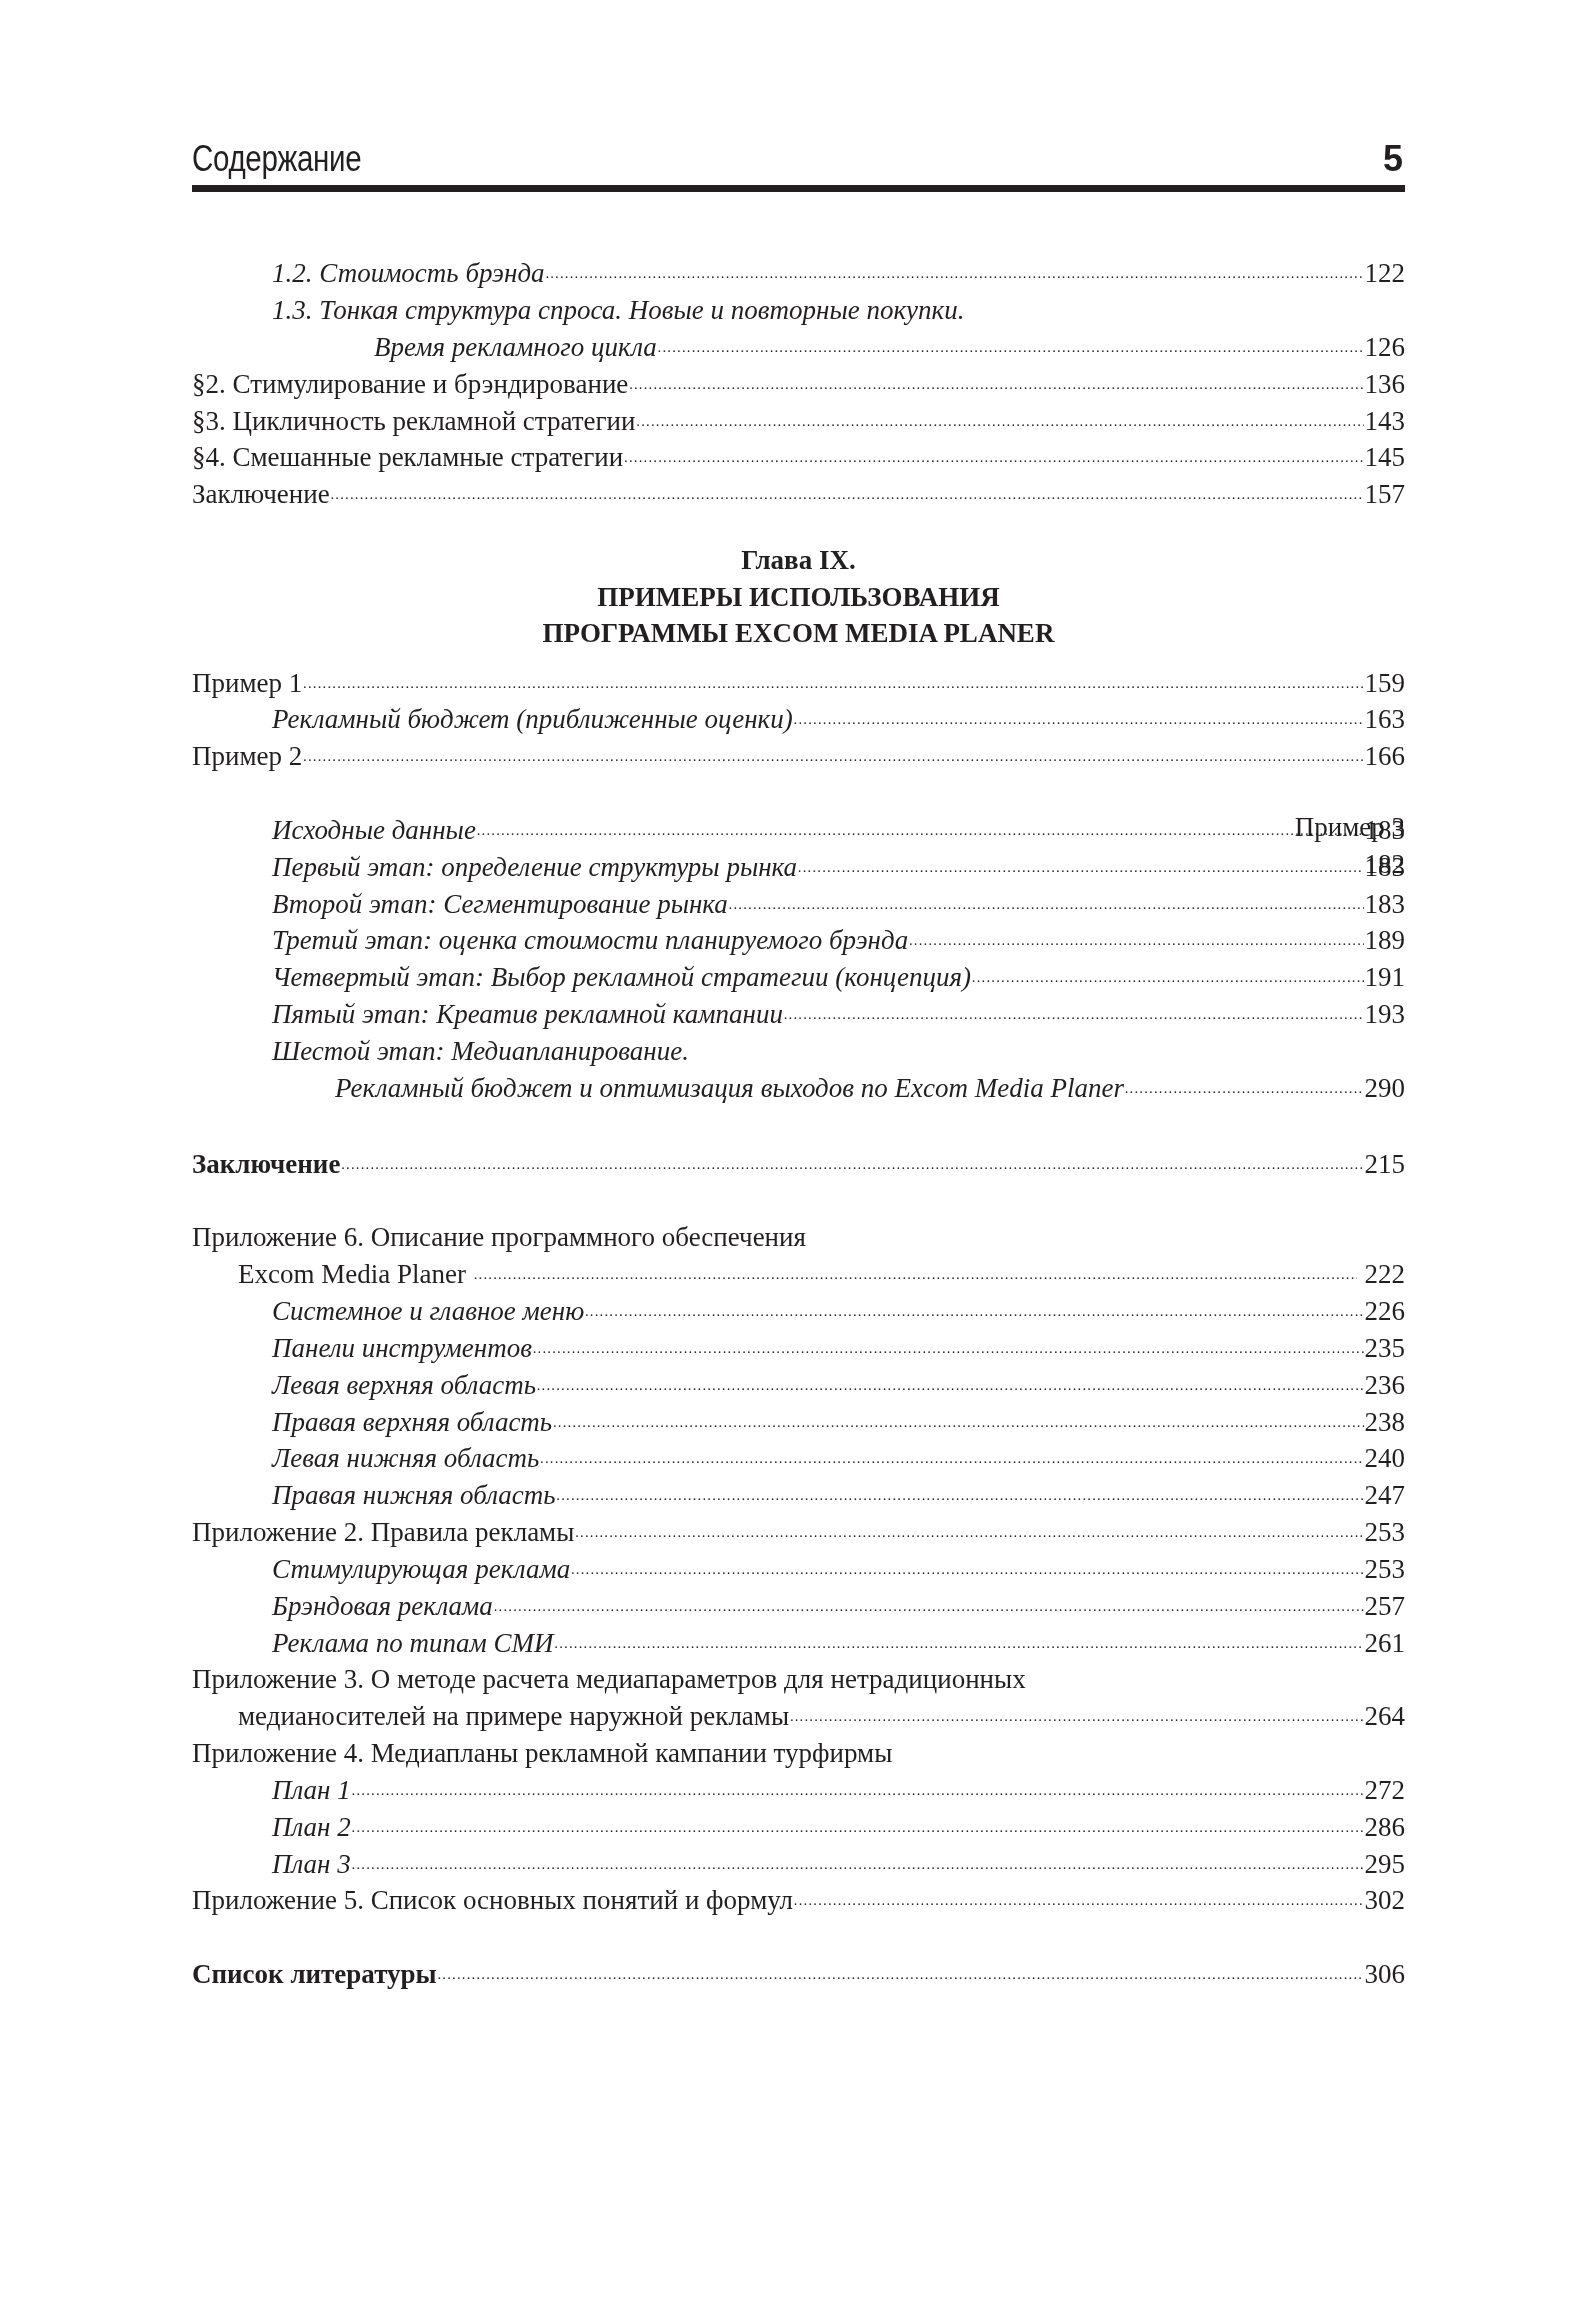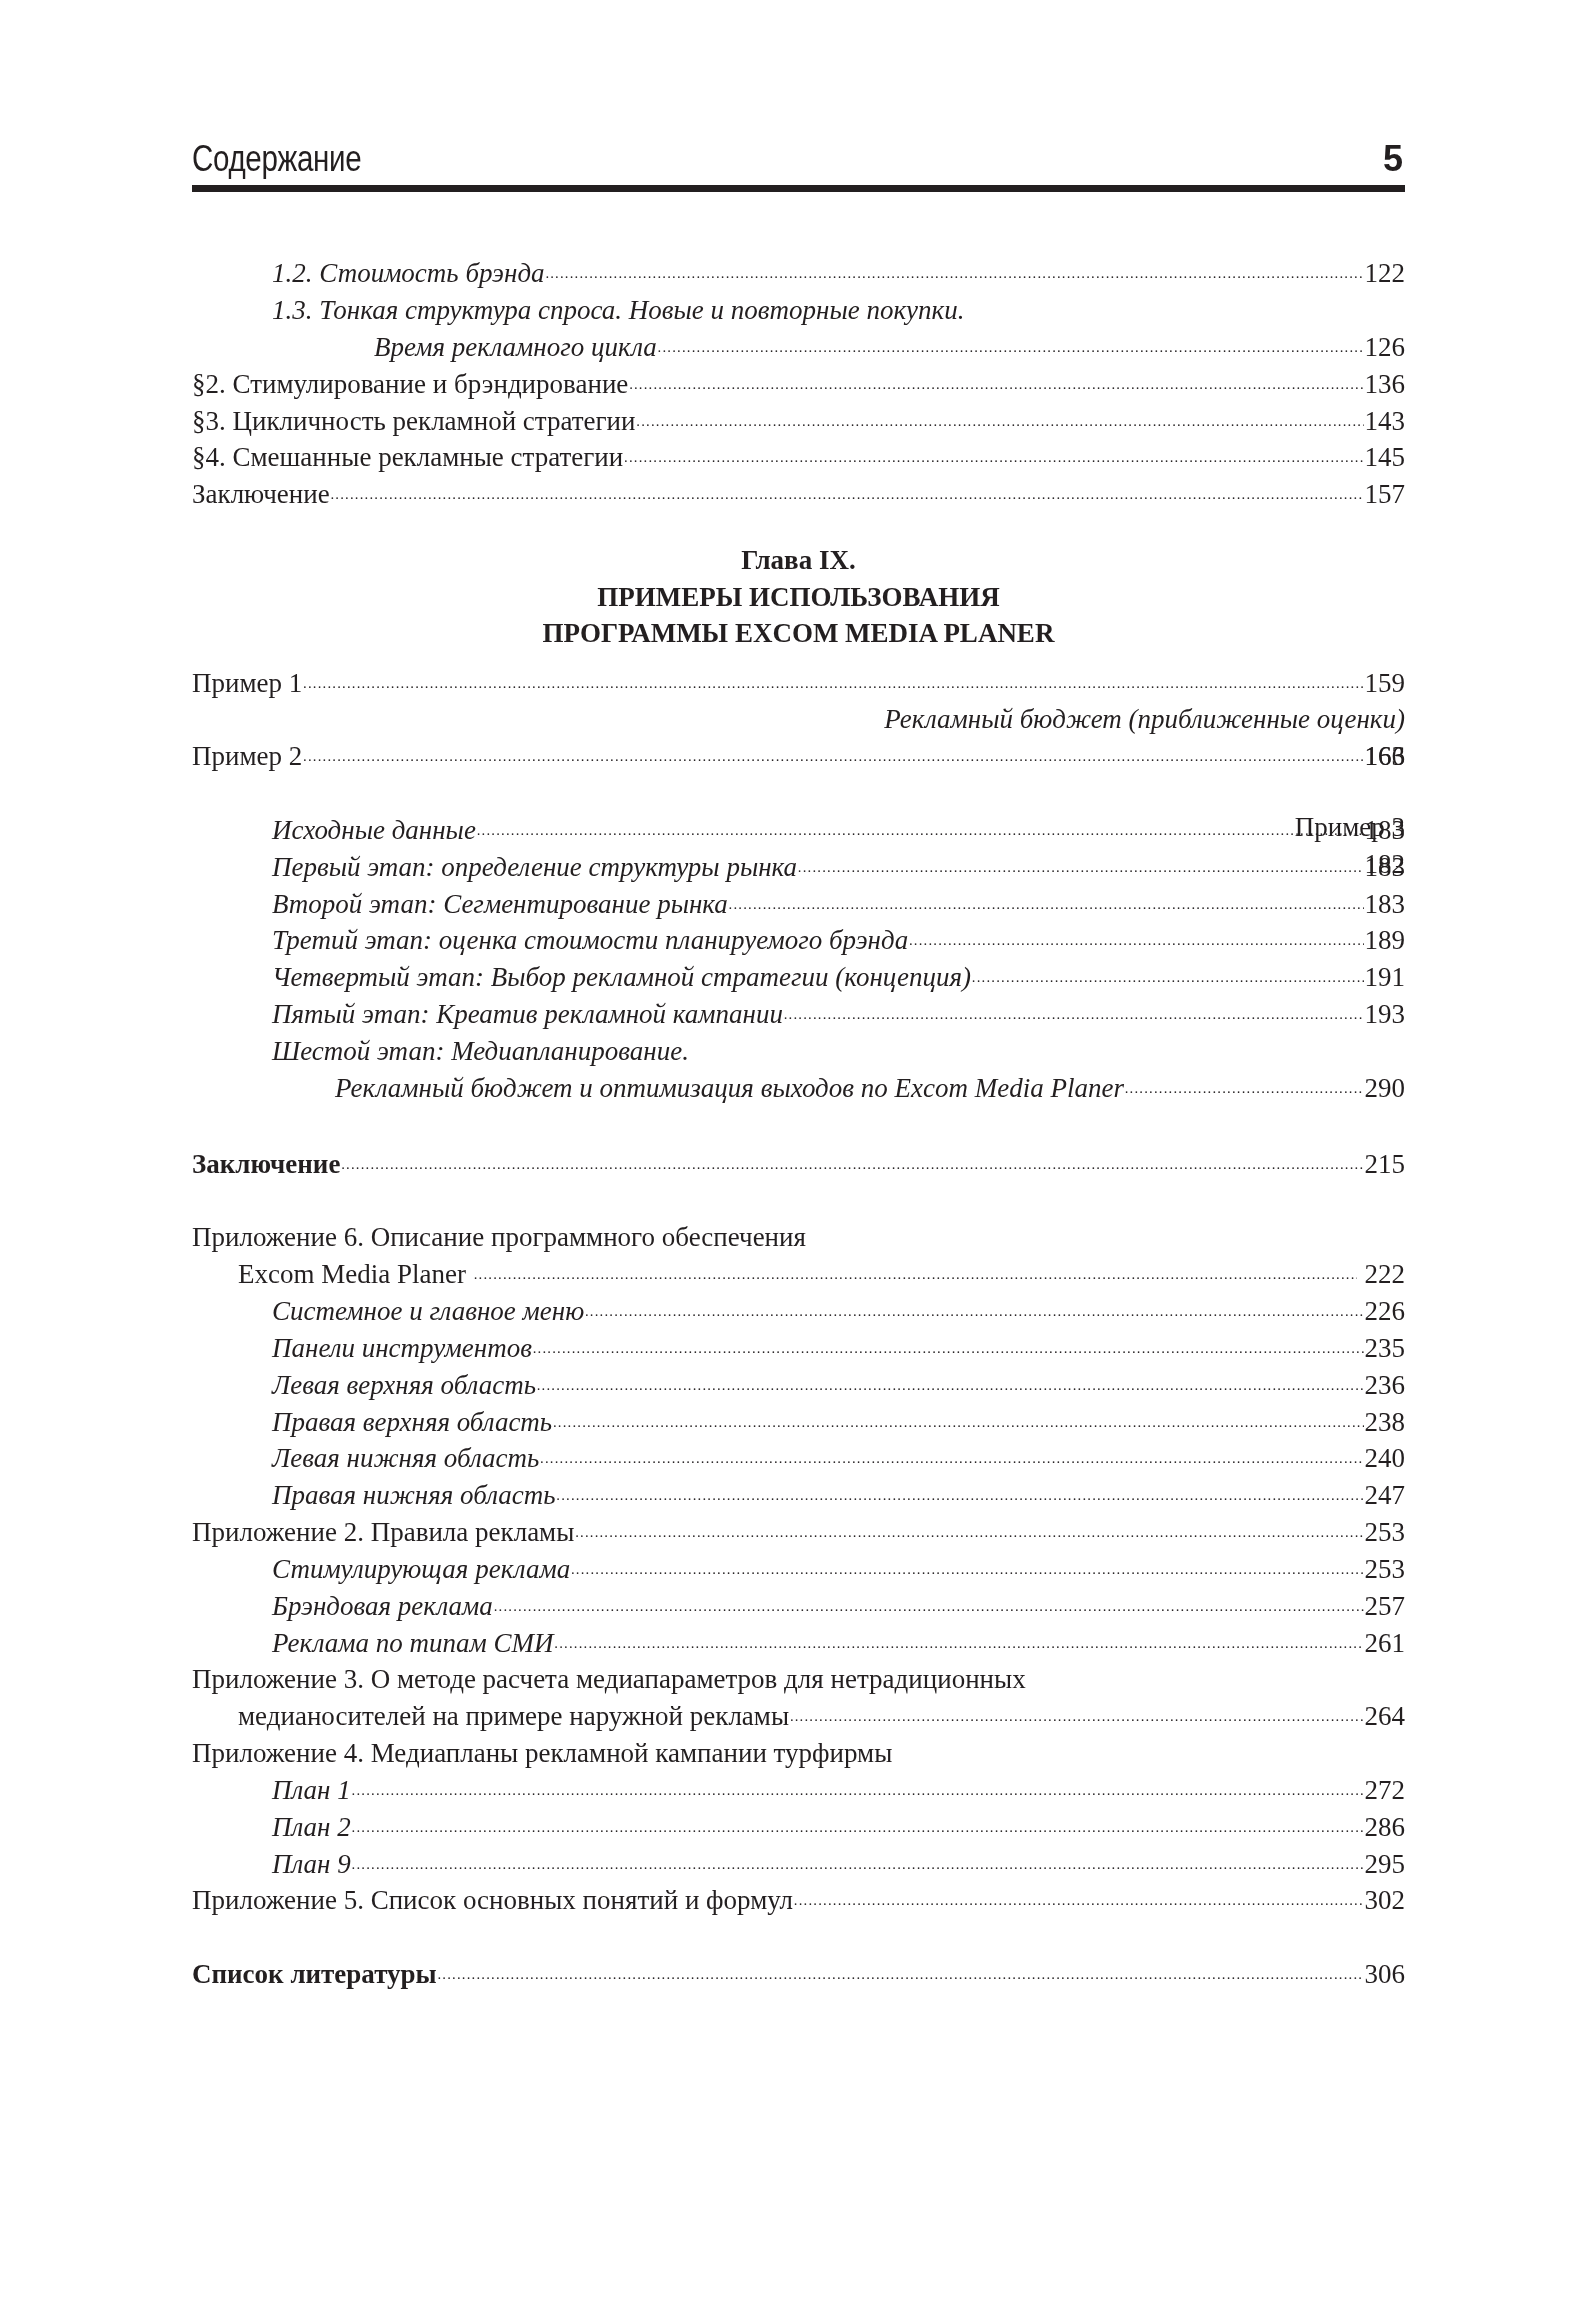--- a/index.html
+++ b/index.html
@@ -86,21 +86,21 @@
     <div class="row" style="top: 476px; padding-left: 0px; width: 1213px;">
       <span class="txt">Заключение</span>
       <span class="leader"></span>
       <span class="pg">157</span>
     </div>
     <div class="row" style="top: 665px; padding-left: 0px; width: 1213px;">
       <span class="txt">Пример 1</span>
       <span class="leader"></span>
       <span class="pg">159</span>
     </div>
-    <div class="row it" style="top: 701px; padding-left: 80px; width: 1133px; flex-direction: column;">
+    <div class="row it" style="top: 701px; padding-left: 80px; width: 1133px;">
       <span class="txt">Рекламный бюджет (приближенные оценки)</span>
       <span class="leader"></span>
       <span class="pg">163</span>
     </div>
     <div class="row" style="top: 738px; padding-left: 0px; width: 1213px;">
       <span class="txt">Пример 2</span>
       <span class="leader"></span>
       <span class="pg">166</span>
     </div>
     <div class="row" style="top: 809px; padding-left: 0px; width: 1213px; flex-direction: column;">
@@ -228,21 +228,21 @@
       <span class="txt">План 1</span>
       <span class="leader"></span>
       <span class="pg">272</span>
     </div>
     <div class="row it" style="top: 1809px; padding-left: 80px; width: 1133px;">
       <span class="txt">План 2</span>
       <span class="leader"></span>
       <span class="pg">286</span>
     </div>
     <div class="row it" style="top: 1846px; padding-left: 80px; width: 1133px;">
-      <span class="txt">План 9</span>
+      <span class="txt">План 3</span>
       <span class="leader"></span>
       <span class="pg">295</span>
     </div>
     <div class="row" style="top: 1882px; padding-left: 0px; width: 1213px;">
       <span class="txt">Приложение 5. Список основных понятий и формул</span>
       <span class="leader"></span>
       <span class="pg">302</span>
     </div>
     <div class="row bold" style="top: 1956px; padding-left: 0px; width: 1213px;">
       <span class="txt">Список литературы</span>

